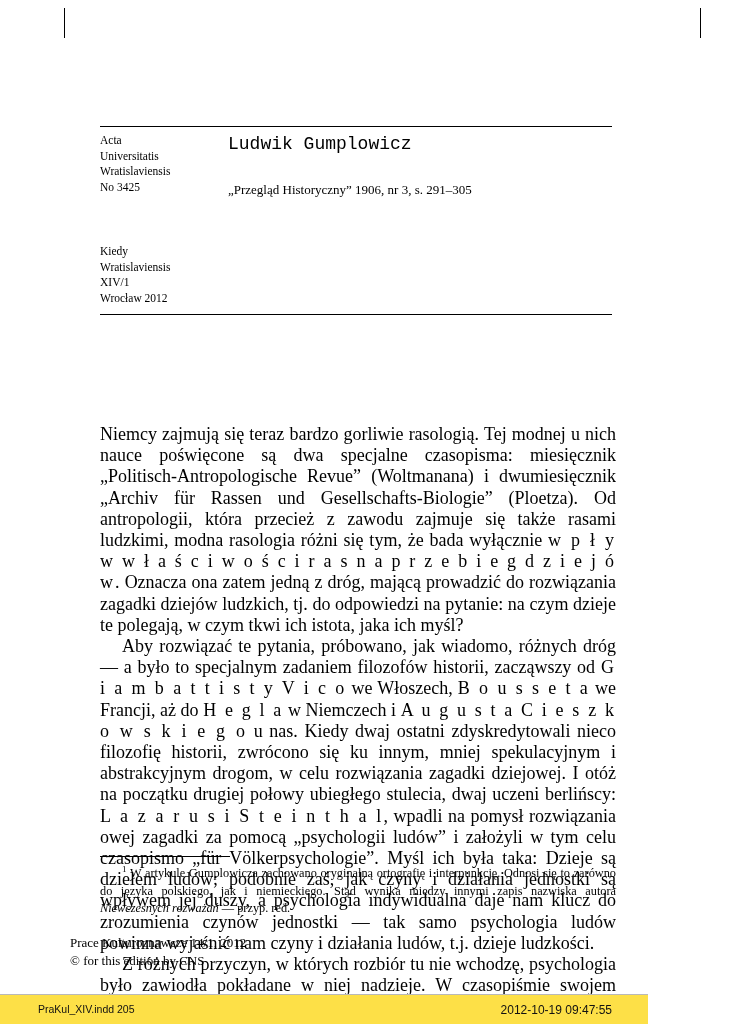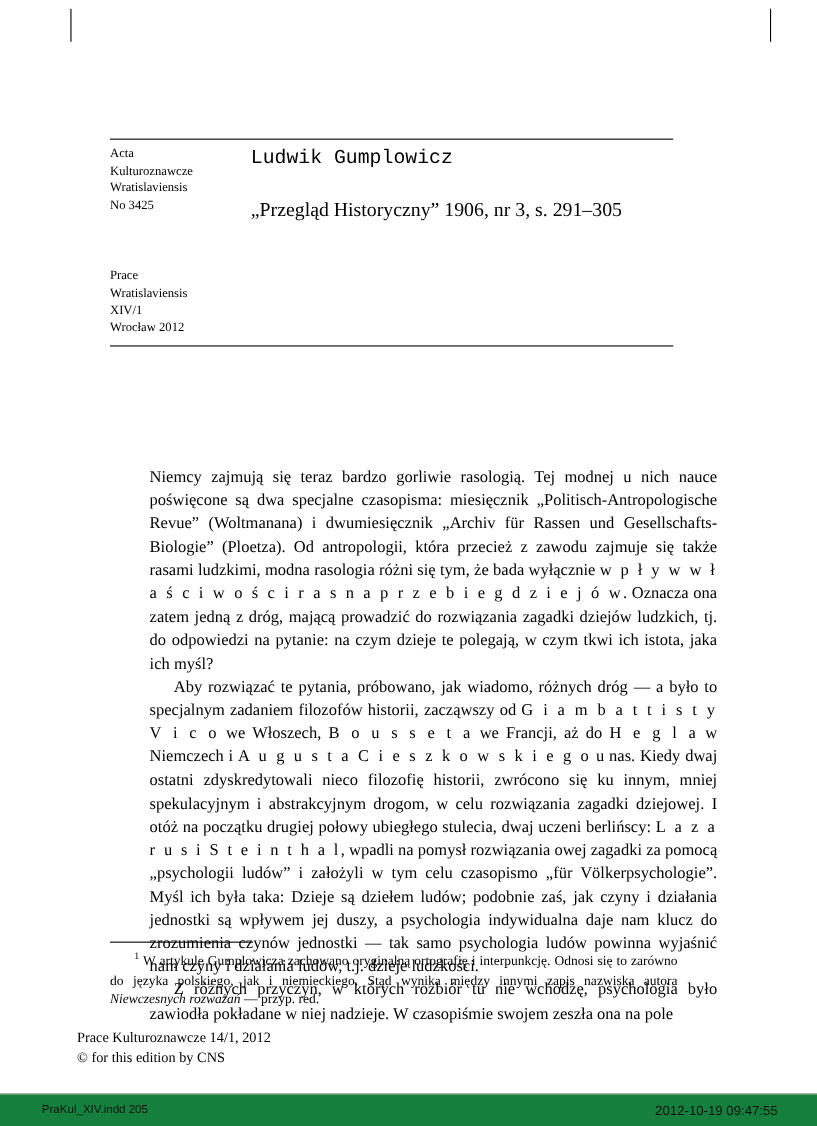--- a/index.html
+++ b/index.html
@@ -70,38 +70,37 @@
     line-height: 25px;
     letter-spacing: 0.1px;
   }
   .article-title sup {
     font-size: 12px;
     font-weight: normal;
     vertical-align: super;
     line-height: 0;
   }
   .source-line {
-    font-size: 18px;
+    font-size: 13px;
     line-height: 18px;
     margin-top: 20px;
   }
   .masthead-rule-bottom {
     margin-top: 4px;
   }
 
   
   .body-text {
     position: absolute;
     left: 100px;
     top: 424px;
     width: 516px;
-    font-size: 15px;
+    font-size: 18px;
     line-height: 21.2px;
     text-align: justify;
-    margin-left: 36px;
   }
   .body-text p {
     margin: 0;
     text-indent: 22px;
   }
   .body-text p.first { text-indent: 0; }
   .sp { letter-spacing: 2.1px; }
   .it { font-style: italic; }
 
   
@@ -137,24 +136,24 @@
     top: 934px;
     font-size: 13px;
     line-height: 18px;
   }
 
   
   .footer-strip {
     position: absolute;
     left: 0;
     top: 994px;
-    width: 743px;
+    width: 648px;
     height: 30px;
     border-top: 1px solid #b9b9b9;
-    background: #15803d;
+    background: #fde047;
   }
   .footer-left {
     position: absolute;
     left: 38px;
     top: 8px;
     font-size: 10.5px;
     font-family: "Liberation Sans", sans-serif;
     color: #111;
   }
   .footer-right {
@@ -173,26 +172,26 @@
 
   <div class="crop-mark crop-left"></div>
   <div class="crop-mark crop-right"></div>
 
   <div class="masthead">
     <div class="rule"></div>
 
     <div class="masthead-body">
       <div class="journal-col">
         <div>Acta</div>
-        <div>Kulturoznawcze</div>
+        <div>Universitatis</div>
         <div>Wratislaviensis</div>
         <div>No 3425</div>
 
         <div class="journal-block-2">
-          <div>Prace</div>
+          <div>Kiedy</div>
           <div>Wratislaviensis</div>
           <div>XIV/1</div>
           <div>Wrocław 2012</div>
         </div>
       </div>
 
       <div class="title-col">
         <div class="author">Ludwik Gumplowicz</div>
         <div class="source-line">„Przegląd Historyczny” 1906, nr 3, s. 291–305</div>
       </div>

